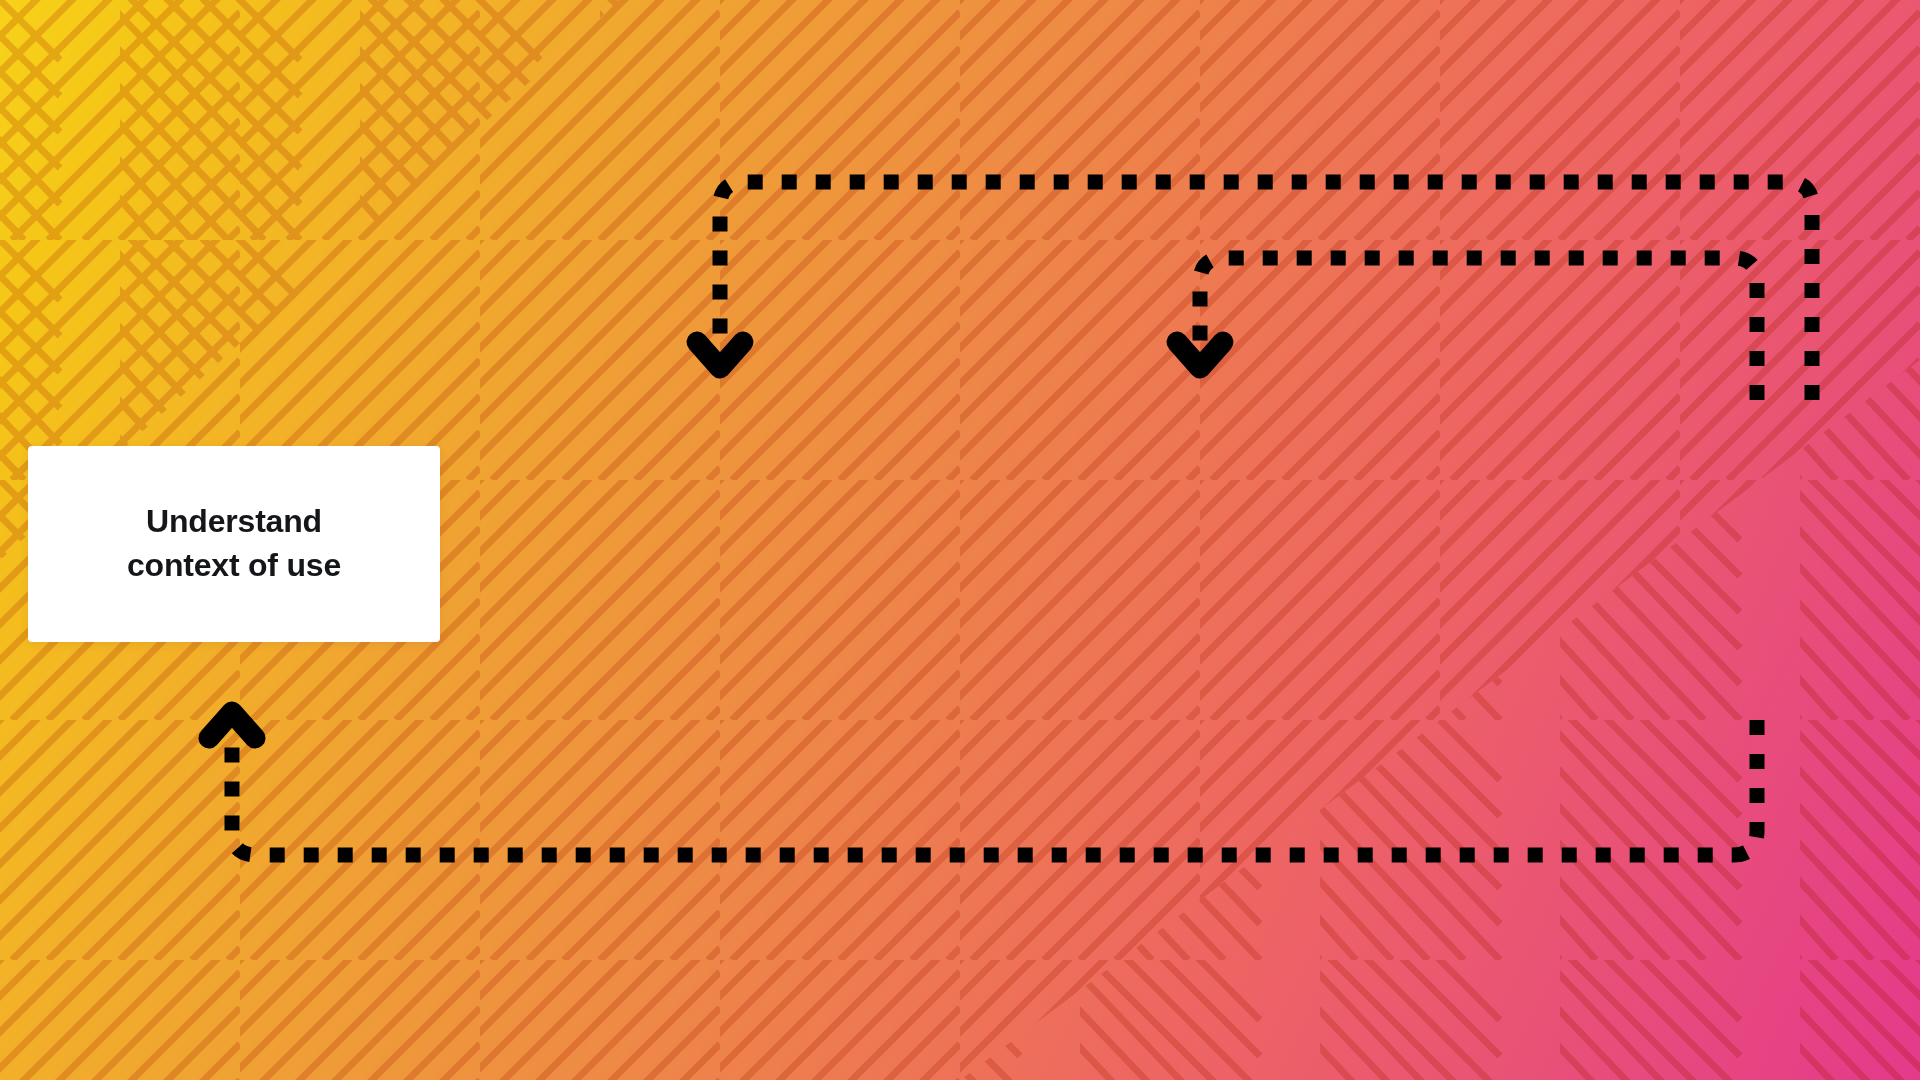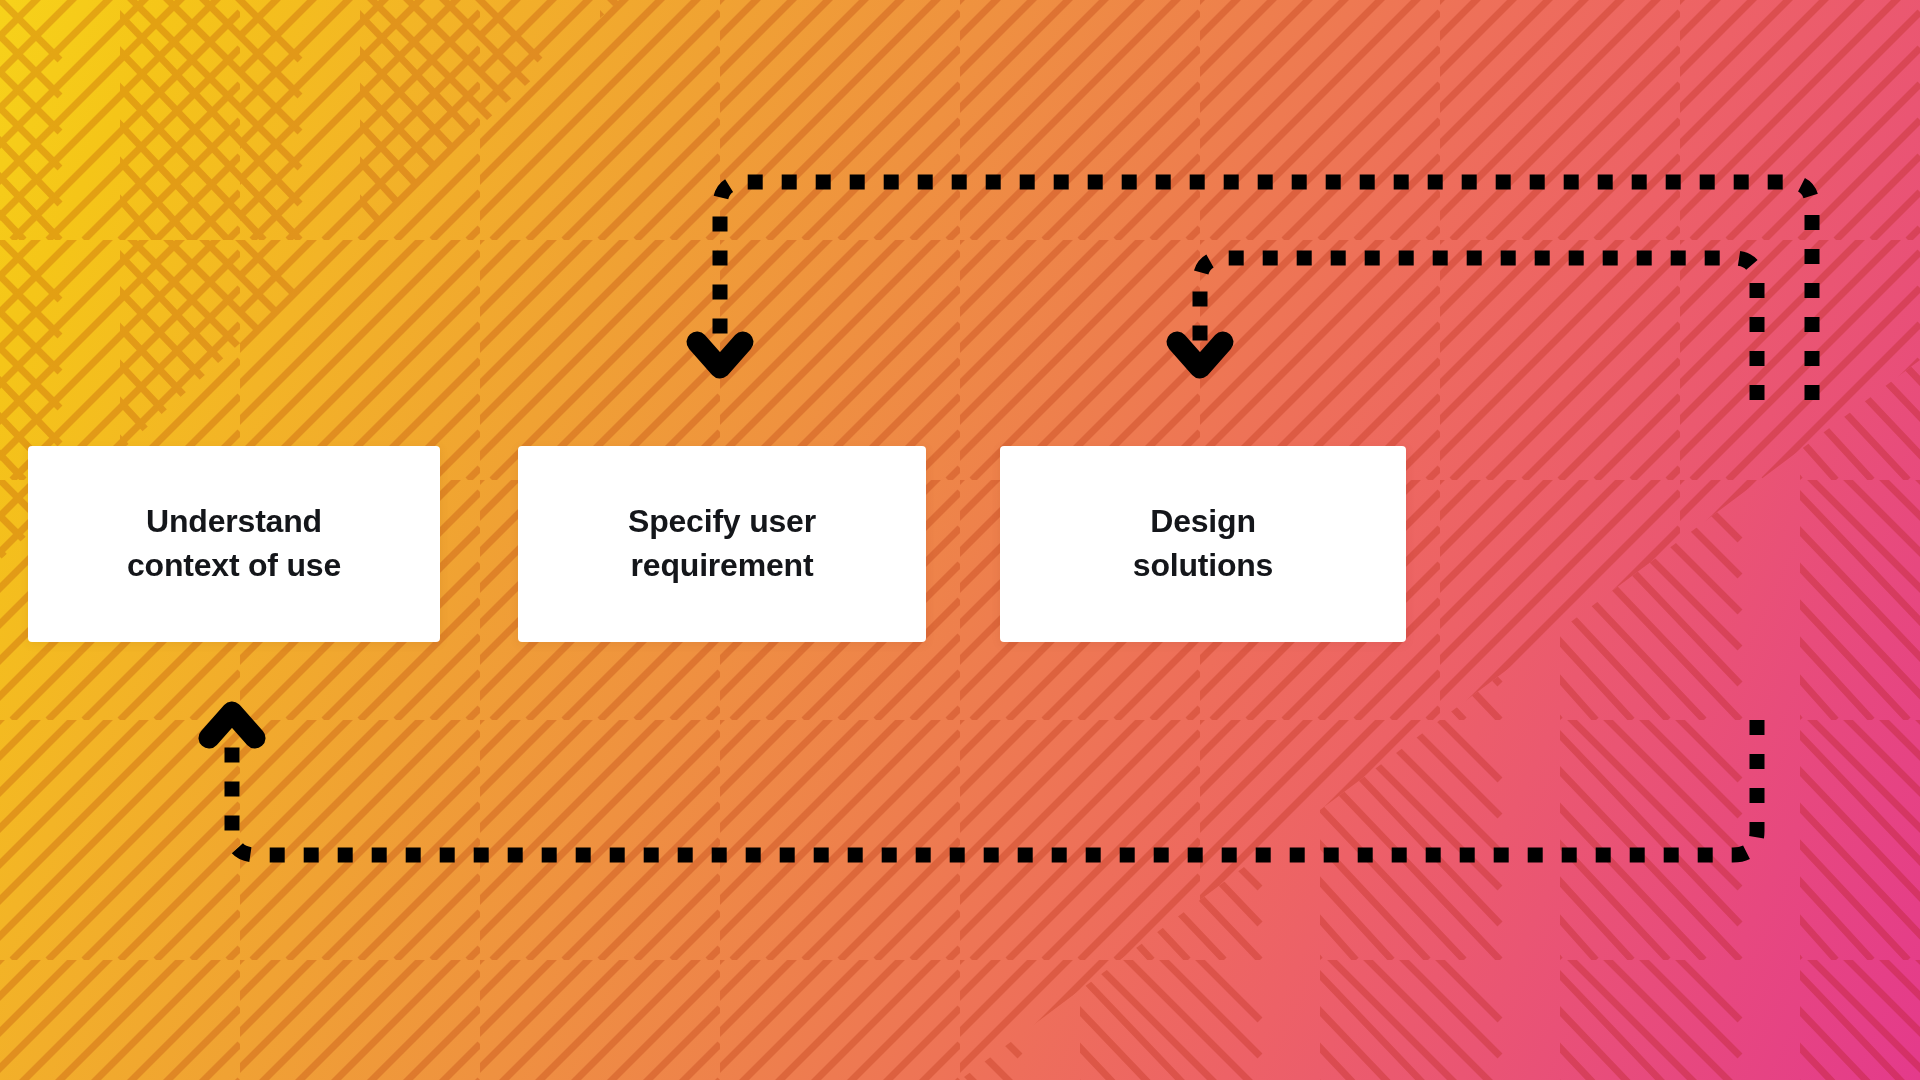--- a/index.html
+++ b/index.html
@@ -121,24 +121,16 @@
       <path d="M1757 720 L1757 831 Q1757 855 1733 855 L256 855 Q232 855 232 831 L232 735" fill="none" stroke="#000000" stroke-width="15" stroke-linecap="butt" stroke-dasharray="15 19"></path>
       <path d="M209 738 L232 712 L255 738" fill="none" stroke="#000000" stroke-width="21" stroke-linecap="round" stroke-linejoin="round"></path>
     </g>
   </svg>
 
   <div class="card" style="left:28px; top:446px; width:412px; height:196px;">
     <div class="card-label">Understand
 context of use</div>
   </div>
 
-  <div class="card" style="left:518px; top:446px; width:408px; height:196px;">
-    <div class="card-label">Specify user
-requirement</div>
-  </div>
 
-  <div class="card" style="left:1000px; top:446px; width:406px; height:196px;">
-    <div class="card-label">Design
-solutions</div>
-  </div>
 
 
 </div>
 
 </body></html>

